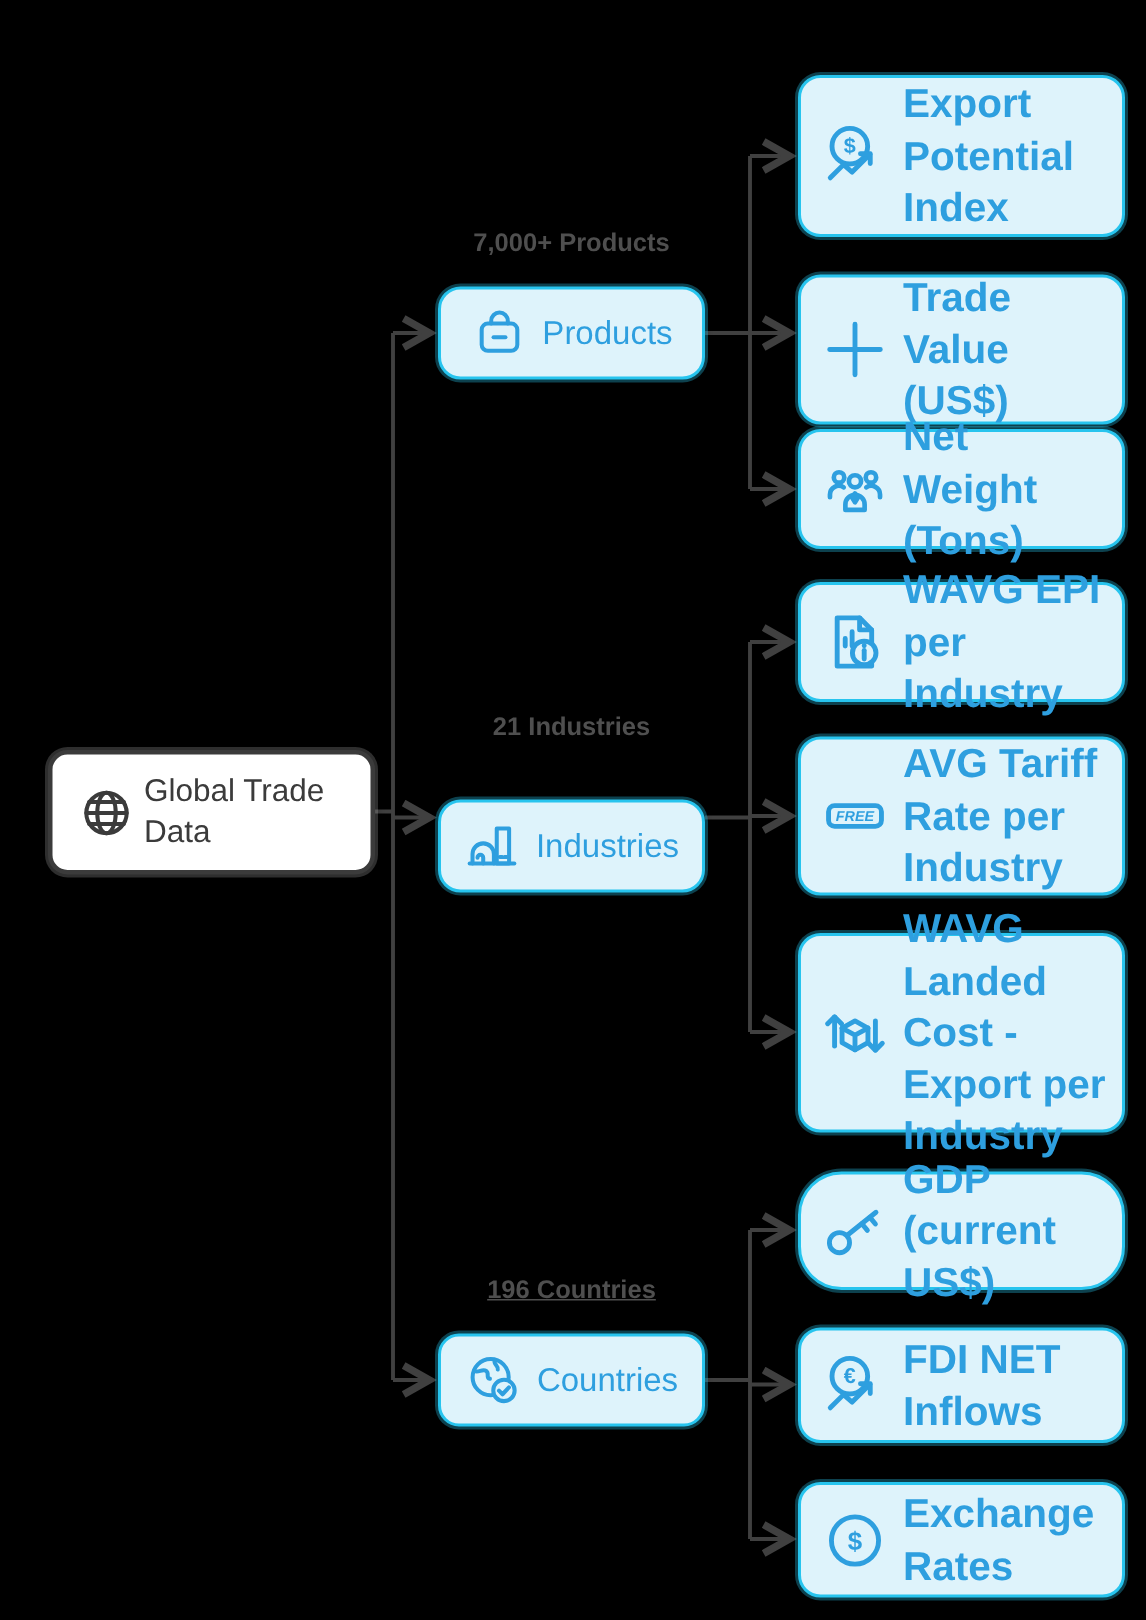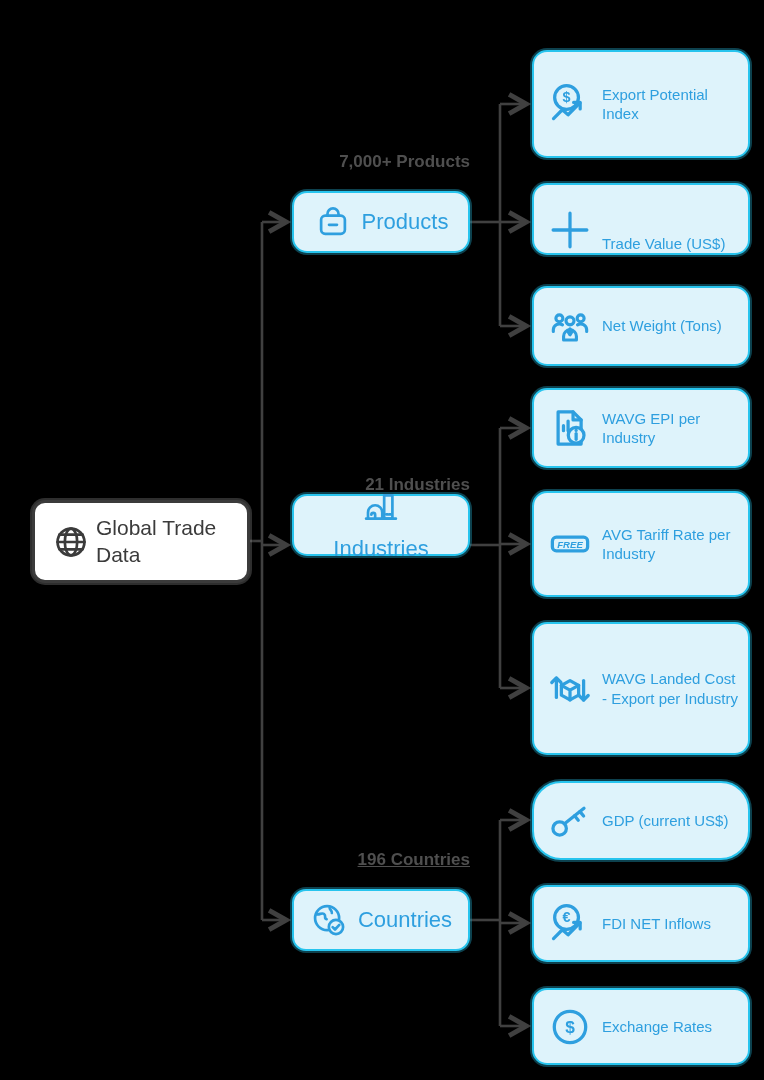--- a/index.html
+++ b/index.html
@@ -18,25 +18,25 @@
   svg.connectors{position:absolute;left:0;top:0;z-index:0;}
   .node{position:absolute;display:flex;align-items:center;z-index:1;}
   .cyan{background:var(--node-fill);border:2.5px solid var(--cyan-border);border-radius:15px;
         box-shadow:0 0 0 2px rgba(39,196,238,.33), 0 2px 5px rgba(0,0,0,.45);}
   .root-node{left:32px;top:500px;width:218px;height:83px;background:var(--root-fill);
         border:3px solid var(--root-ink);border-radius:13px;justify-content:center;gap:6px;
         padding:0 8px;box-shadow:0 0 0 2px rgba(255,255,255,.18), 0 3px 6px rgba(0,0,0,.6);}
   .root-label{color:var(--root-ink);font-size:21px;font-weight:500;line-height:1.26;max-width:134px;}
   .branch{left:292px;width:178px;height:62px;justify-content:center;gap:10px;padding:0 1px;}
   .branch-label{color:var(--accent-blue);font-size:22px;font-weight:500;}
-  .count{position:absolute;left:292px;width:178px;text-align:right;color:var(--muted-label);
+  .count{position:absolute;left:292px;width:178px;text-align:center;color:var(--muted-label);
         font-size:17px;font-weight:600;z-index:1;}
   .child{left:532px;width:218px;gap:6px;padding:0 8px 0 10px;}
   .child .icon{width:52px;display:flex;justify-content:center;flex:0 0 52px;}
-  .child-label{color:var(--accent-blue);font-size:15px;font-weight:400;line-height:1.28;max-width:138px;}
+  .child-label{color:var(--accent-blue);font-size:27px;font-weight:700;line-height:1.28;max-width:138px;}
   .icon svg{display:block;}
   .stroke{fill:none;stroke:var(--accent-blue);stroke-width:1.7;stroke-linecap:round;stroke-linejoin:round;}
   .ink{stroke:var(--root-ink);}
   .icon text{stroke:none;fill:var(--accent-blue);font-weight:700;font-family:"Liberation Sans",sans-serif;}
 </style>
 </head>
 <body>
 
 <div class="canvas">
 
@@ -94,21 +94,21 @@
         <rect x="4.5" y="8" width="15" height="11.5" rx="2.6"></rect>
         <path d="M8.5 8V6.9a3.5 3.5 0 0 1 7 0V8"></path>
             <path d="M9.5 13.8h5"></path>
           </g>
       </svg>
     </span>
     <span class="branch-label">Products</span>
   </div>
 
   <div class="count" style="top:475px;">21 Industries</div>
-  <div class="node cyan branch" style="top:494px;flex-direction:column;">
+  <div class="node cyan branch" style="top:533px;">
     <span class="icon">
       <svg width="38" height="38" viewBox="0 0 24 24">
           <g class="stroke">
         <path d="M3.8 19.4v-4a4.5 4.5 0 0 1 9 0v4"></path>
         <path d="M8.3 19.4v-2.5a1.2 1.2 0 0 0-2.4 0"></path>
         <rect x="14" y="4.6" width="5.2" height="14.8"></rect>
         <path d="M15.3 16.6h1M17.3 16.6h1"></path>
         <path d="M2.6 19.4h18.8"></path>
           </g>
       </svg>
@@ -138,21 +138,21 @@
         <circle cx="10.2" cy="8.6" r="6.2"></circle>
         <path d="M3.4 19.6L8 15l3 2.6 6.2-6.2"></path>
             <path d="M13.9 11.2h3.4v3.4"></path>
           </g>
         <text x="10.2" y="11.1" font-size="7.5" text-anchor="middle">$</text>
       </svg>
     </span>
     <span class="child-label">Export Potential Index</span>
   </div>
 
-  <div class="node cyan child" style="top:183px;height:72px;align-items:flex-end;">
+  <div class="node cyan child" style="top:183px;height:100px;">
     <span class="icon">
       <svg width="46" height="46" viewBox="0 0 24 24">
           <g class="stroke" stroke-width="1.4">
         <path d="M12 3.2v17.6M3.2 12h17.6"></path>
           </g>
       </svg>
     </span>
     <span class="child-label">Trade Value (US$)</span>
   </div>
 

